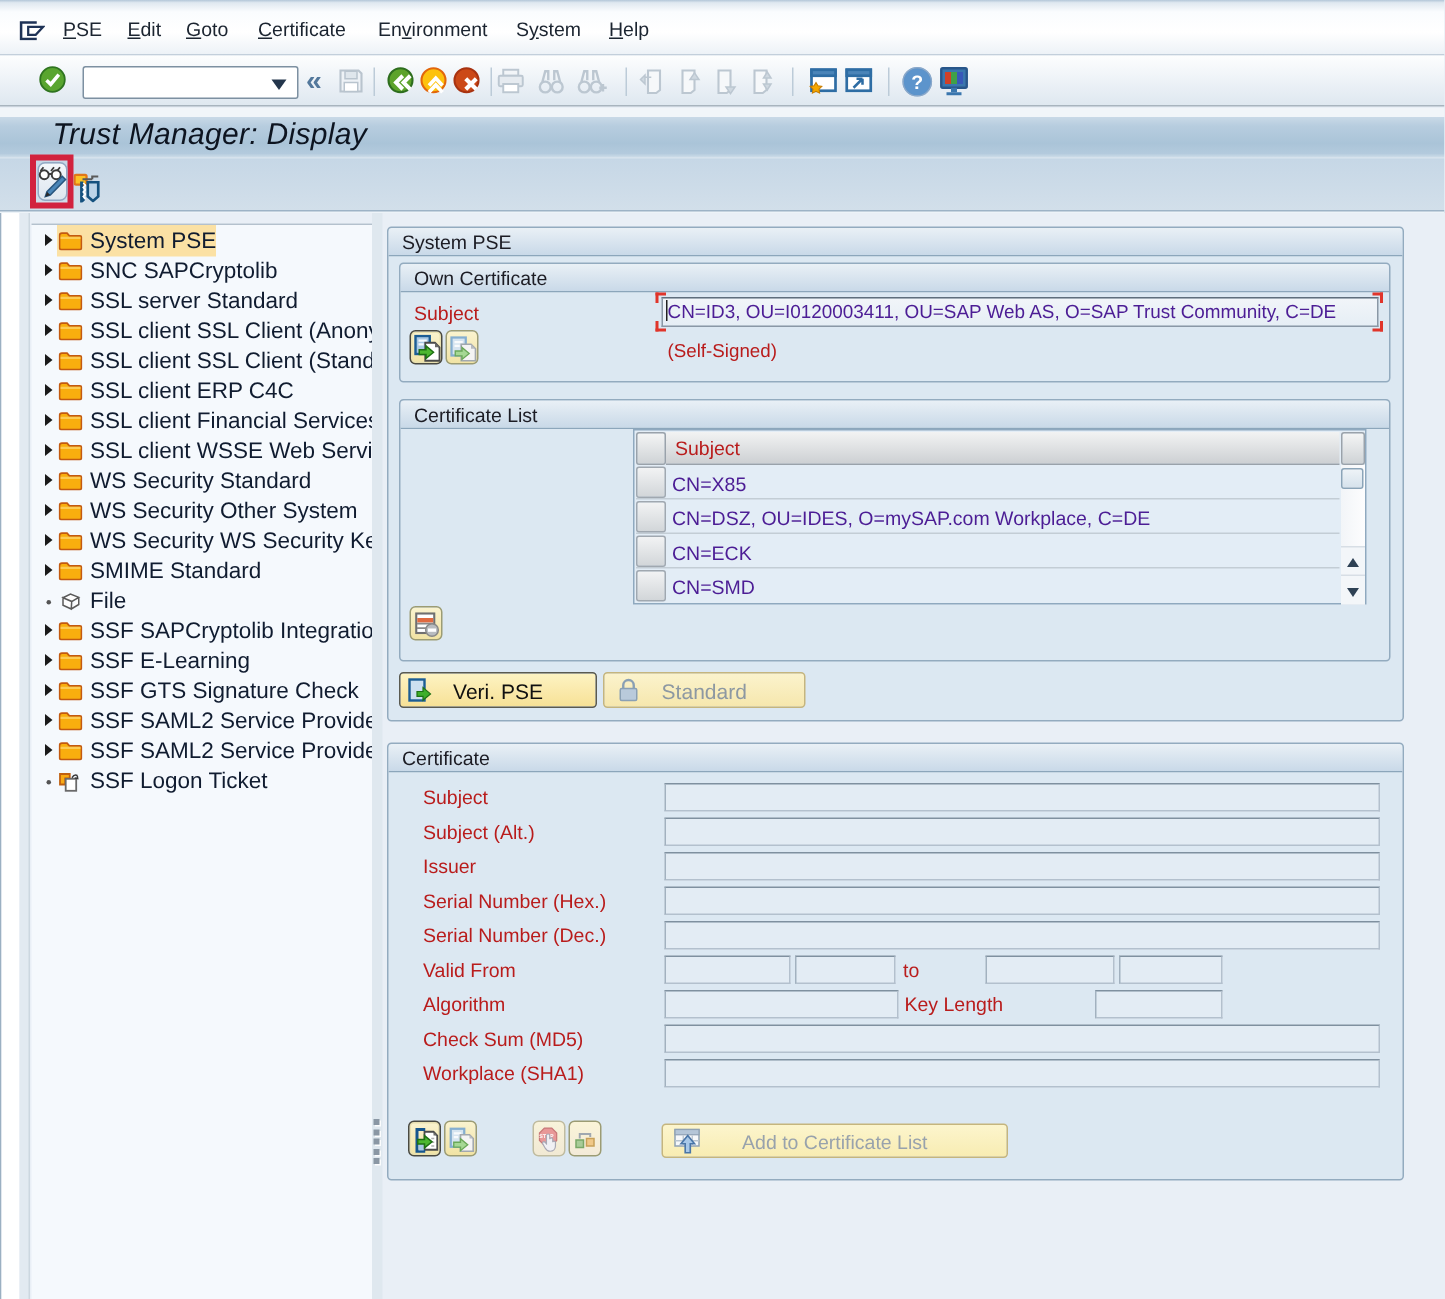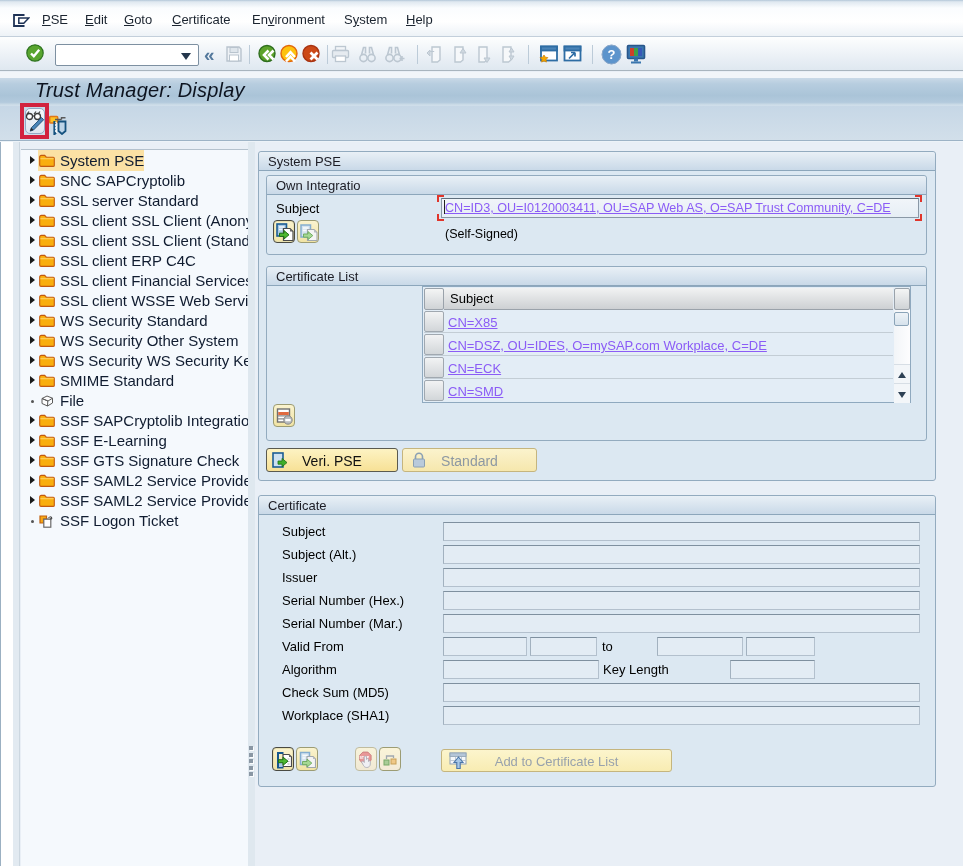--- a/index.html
+++ b/index.html
@@ -40,37 +40,37 @@
 
 
 .gbox { position:absolute; border:1px solid #93abbf; border-radius:3px; background:#dce8f2; }
 .gbox .hd { position:absolute; left:0; top:0; right:0; height:19px;
   background:linear-gradient(#e9f0f6, #c9d9e8); border-bottom:1px solid #8ca6bb;
   border-radius:3px 3px 0 0; color:#1c1c24; padding-left:9px; padding-top:2px; }
 
 
 .fld { position:absolute; height:19px; background:#e3ecf4;
   border:1px solid #b3c0cd; border-top-color:#7f909f; border-left-color:#a2b1bf; }
-.lab { position:absolute; color:#000000; white-space:nowrap; }
+.lab { position:absolute; color:#b91c1c; white-space:nowrap; }
 
 
 .ibtn { position:absolute; width:22px; height:23px; border-radius:4px;
   background:linear-gradient(#faf3cf, #f1e3a4); border:1px solid #9c9c74; }
 .ibtn.focus { border:1px solid #4a4a42; box-shadow:0 0 0 1px #e8e0b0 inset; }
 .ibtn svg { position:absolute; left:2px; top:2px; }
 
 
 .pbtn { position:absolute; height:24px; border-radius:3px; border:1px solid #6f7a68;
   background:linear-gradient(#fdf3c3, #f7e196); }
 .pbtn .cap { position:absolute; width:100%; text-align:center; top:4px; color:#101010; font-size:14px;}
 
 
 .tbl { position:absolute; background:#e3edf6; border:1px solid #8fa9bf; }
 .sel { position:absolute; left:0; width:20px; background:linear-gradient(#f2f3f4,#d2d6d9); border:1px solid #a0a8b0; border-radius:2px;}
-.link { color:#8b5cf6; text-decoration:underline; white-space:nowrap; }
+.link { color:#4c1d95; white-space:nowrap; }
 
 
 .rc { position:absolute; }
 .rc i { position:absolute; background:#e0352b; }
 
 
 .tsep { position:absolute; top:8px; width:1px; height:19px; background:#bccbd8; }
 </style>
 </head>
 <body>
@@ -381,21 +381,21 @@
     <path d="M5.5 6 V19 l1.5-1.5" fill="none" stroke="#15527f" stroke-width="2.2"></path>
     <path d="M6.5 7 l1.5 1.5 -1.5 1.5 1.5 1.5 -1.5 1.5 1.5 1.5 -1.5 1.5 1.5 1.5" fill="none" stroke="#ffffff" stroke-width="1.1"></path>
     <path d="M9.5 6.5 h7 v9.5 l-3.5 3 -3.5-3 Z" fill="#bcd4e8" stroke="#15527f" stroke-width="1.8"></path>
   </svg>
 </div>
 
 <div class="gbox" id="boxPSE" style="left:258px; top:151px; width:678px; height:330px;">
   <div class="hd">System PSE</div>
 </div>
 <div class="gbox" id="boxOwn" style="left:266px; top:175px; width:661px; height:80px;">
-  <div class="hd">Own Integratio</div>
+  <div class="hd">Own Certificate</div>
 </div>
 <div class="gbox" id="boxList" style="left:266px; top:266px; width:661px; height:175px;">
   <div class="hd">Certificate List</div>
 </div>
 <div class="gbox" id="boxCert" style="left:258px; top:495px; width:678px; height:292px;">
   <div class="hd">Certificate</div>
 </div>
 
 <span class="lab" style="left:276px; top:201px;">Subject</span>
 <div class="abs" style="left:441px; top:198px; width:478px; height:20px; background:linear-gradient(#f1f5f9,#e6eef5); border:1px solid #8a98a6; border-top-color:#5f6e7c;"></div>
@@ -486,21 +486,21 @@
 </div>
 
 <span class="lab" style="left:282px; top:524px;">Subject</span>
 <div class="fld" style="left:443px; top:522px; width:477px;"></div>
 <span class="lab" style="left:282px; top:547px;">Subject (Alt.)</span>
 <div class="fld" style="left:443px; top:545px; width:477px;"></div>
 <span class="lab" style="left:282px; top:570px;">Issuer</span>
 <div class="fld" style="left:443px; top:568px; width:477px;"></div>
 <span class="lab" style="left:282px; top:593px;">Serial Number (Hex.)</span>
 <div class="fld" style="left:443px; top:591px; width:477px;"></div>
-<span class="lab" style="left:282px; top:616px;">Serial Number (Mar.)</span>
+<span class="lab" style="left:282px; top:616px;">Serial Number (Dec.)</span>
 <div class="fld" style="left:443px; top:614px; width:477px;"></div>
 <span class="lab" style="left:282px; top:639px;">Valid From</span>
 <div class="fld" style="left:443px; top:637px; width:84px;"></div>
 <div class="fld" style="left:530px; top:637px; width:67px;"></div>
 <span class="lab" style="left:602px; top:639px;">to</span>
 <div class="fld" style="left:657px; top:637px; width:86px;"></div>
 <div class="fld" style="left:746px; top:637px; width:69px;"></div>
 <span class="lab" style="left:282px; top:662px;">Algorithm</span>
 <div class="fld" style="left:443px; top:660px; width:156px;"></div>
 <span class="lab" style="left:603px; top:662px;">Key Length</span>

